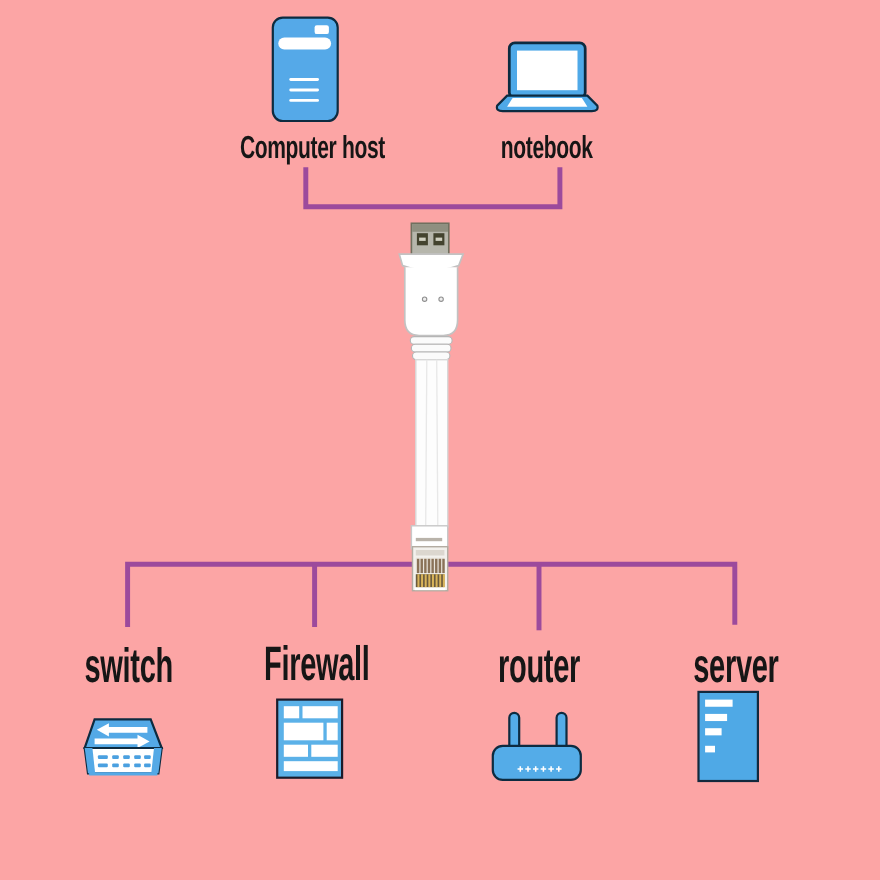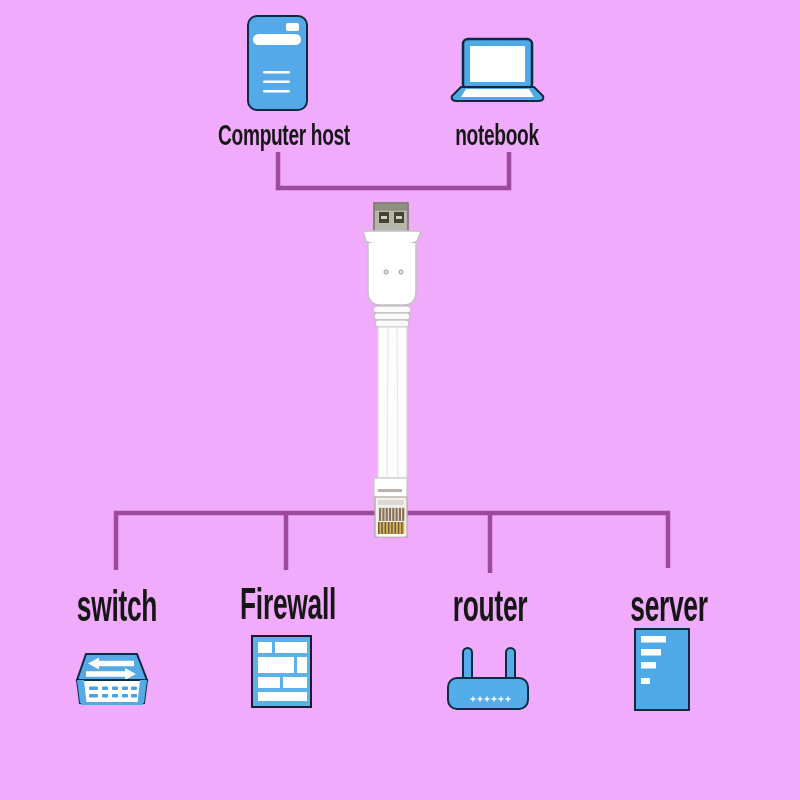--- a/index.html
+++ b/index.html
@@ -1,17 +1,17 @@
 <!DOCTYPE html>
 <html><head>
 <meta charset="utf-8">
 <style>
   html,body{margin:0;padding:0;background:#ffffff;}
   .canvas{
-    position:relative;width:800px;height:800px;background:#f0abfc;overflow:hidden;
+    position:relative;width:800px;height:800px;background:#fca5a5;overflow:hidden;
     font-family:"Liberation Sans",sans-serif;
   }
   .art{position:absolute;left:0;top:0;}
   .lbl{
     position:absolute;width:300px;text-align:center;font-weight:700;color:#161616;
     line-height:1;white-space:nowrap;letter-spacing:-0.5px;
   }
   .lbl.top{font-size:29px;transform:scaleX(0.66);}
   .lbl.bottom{font-size:44px;transform:scaleX(0.60);}
 </style>

